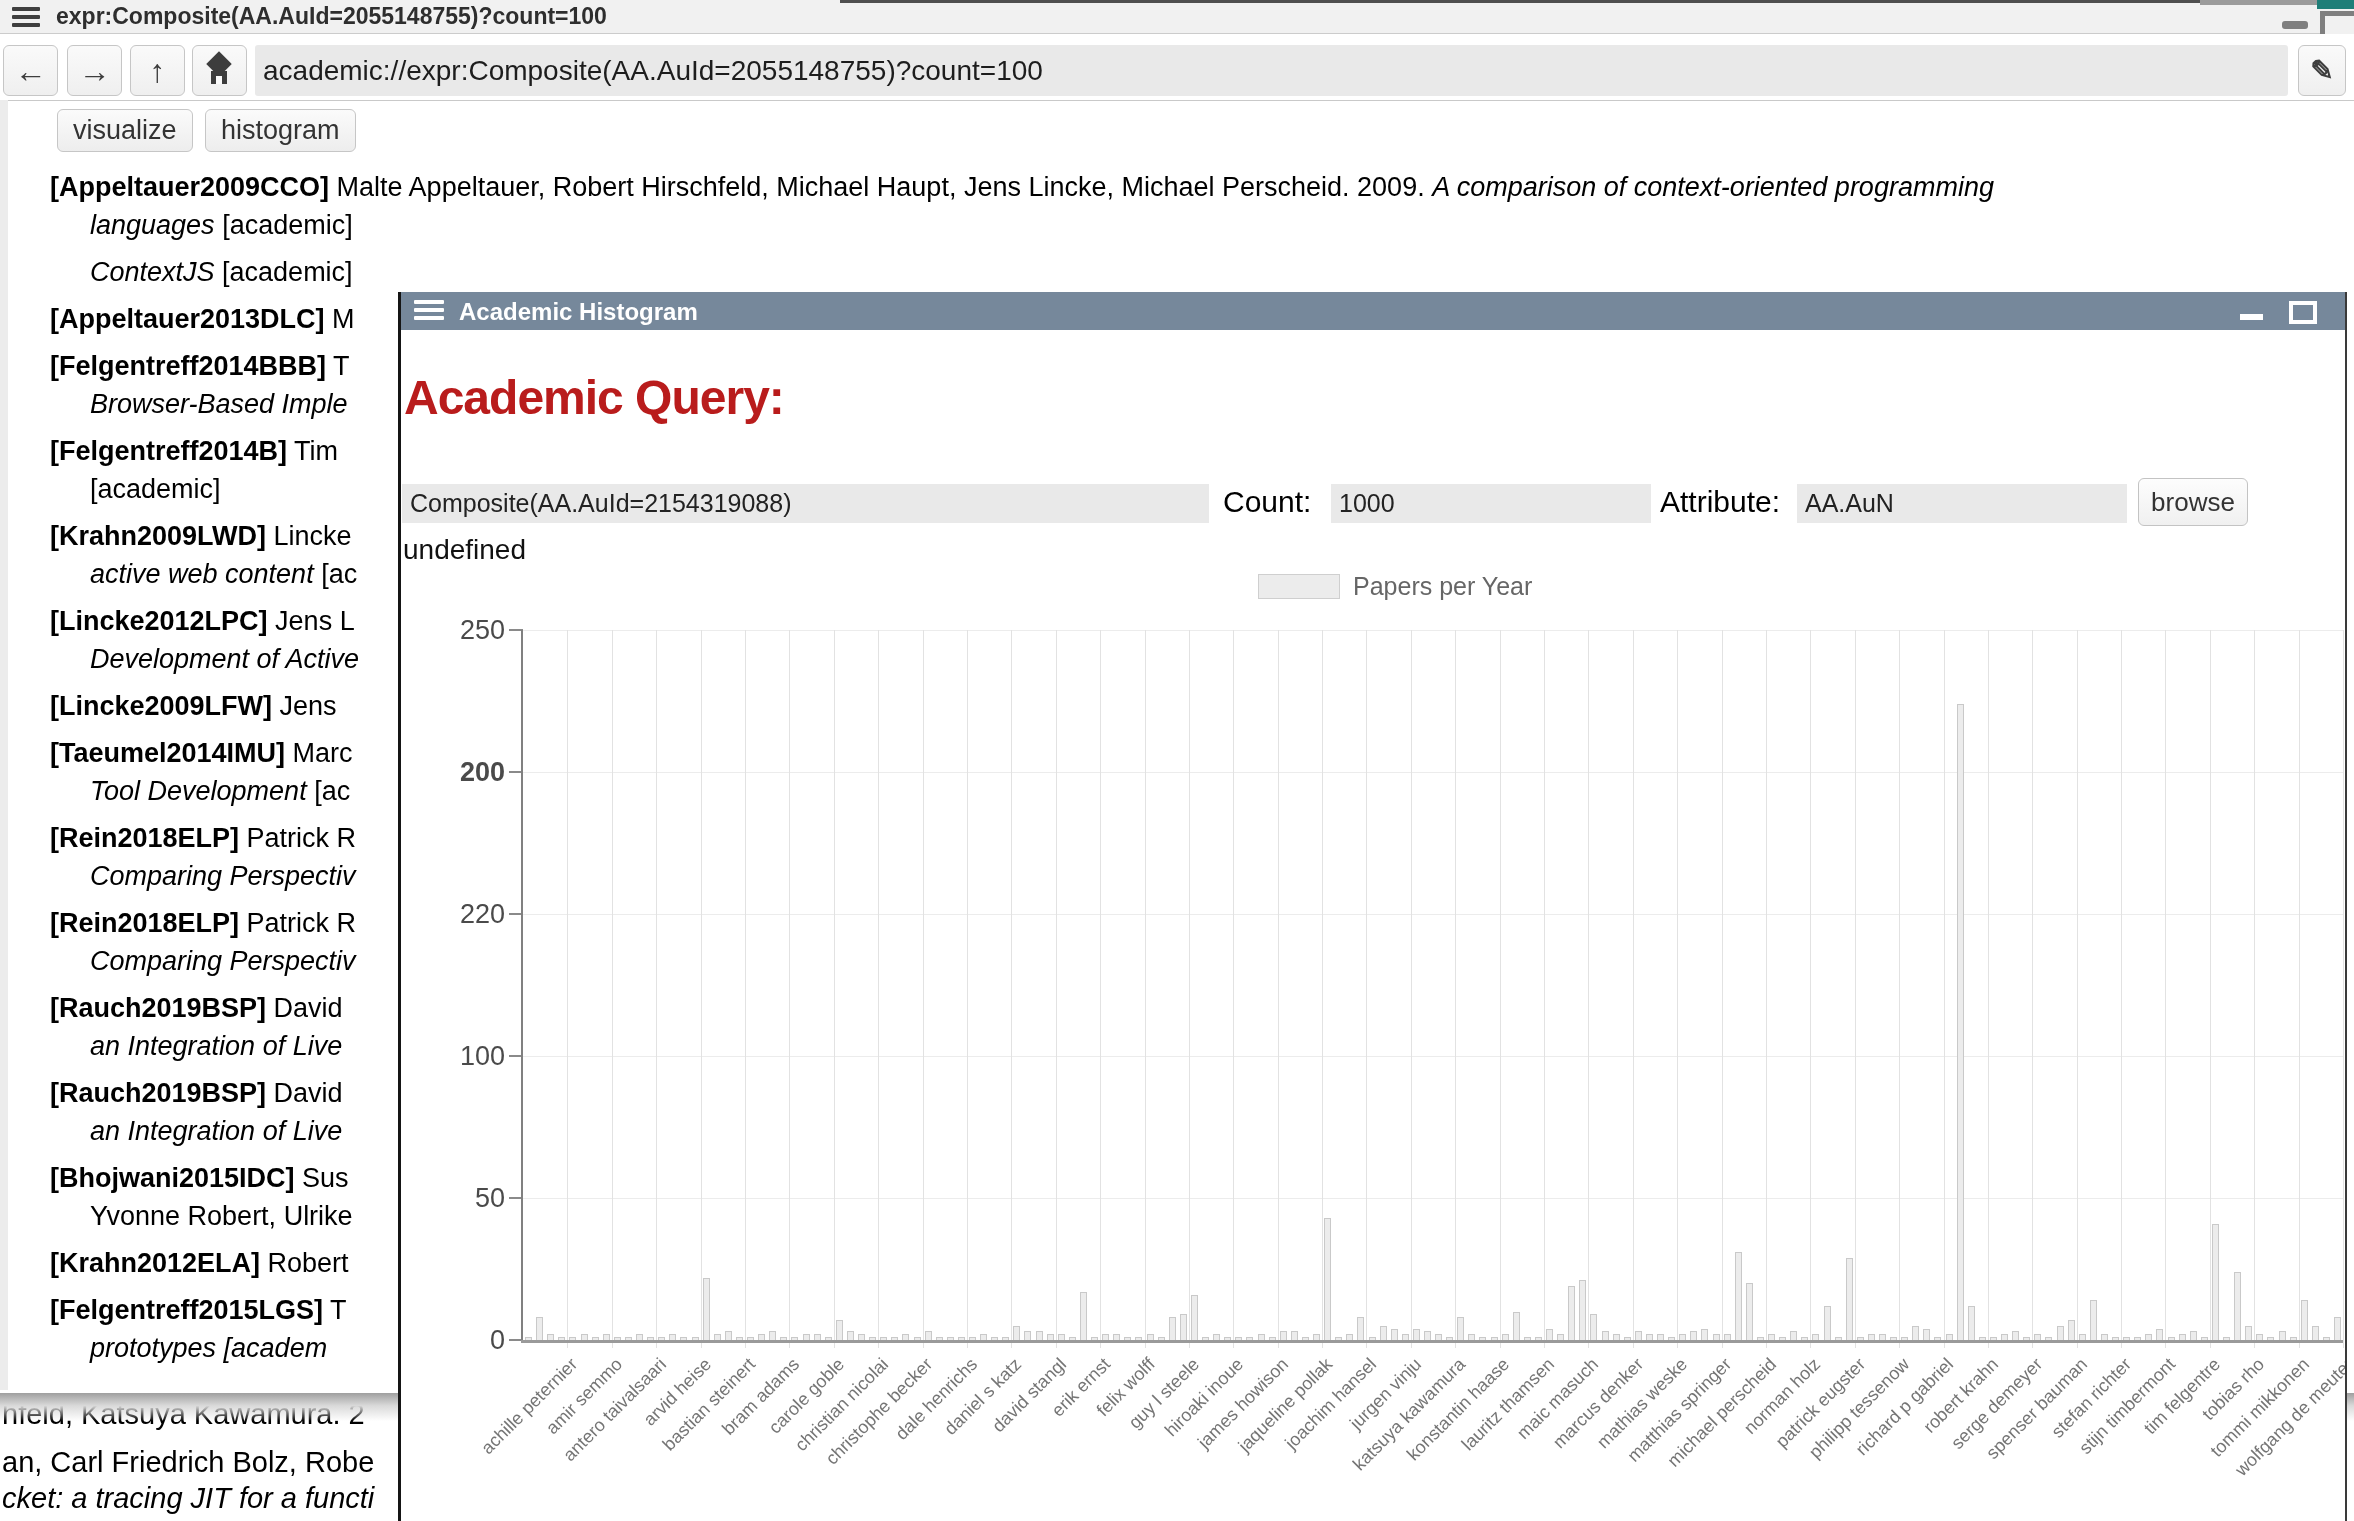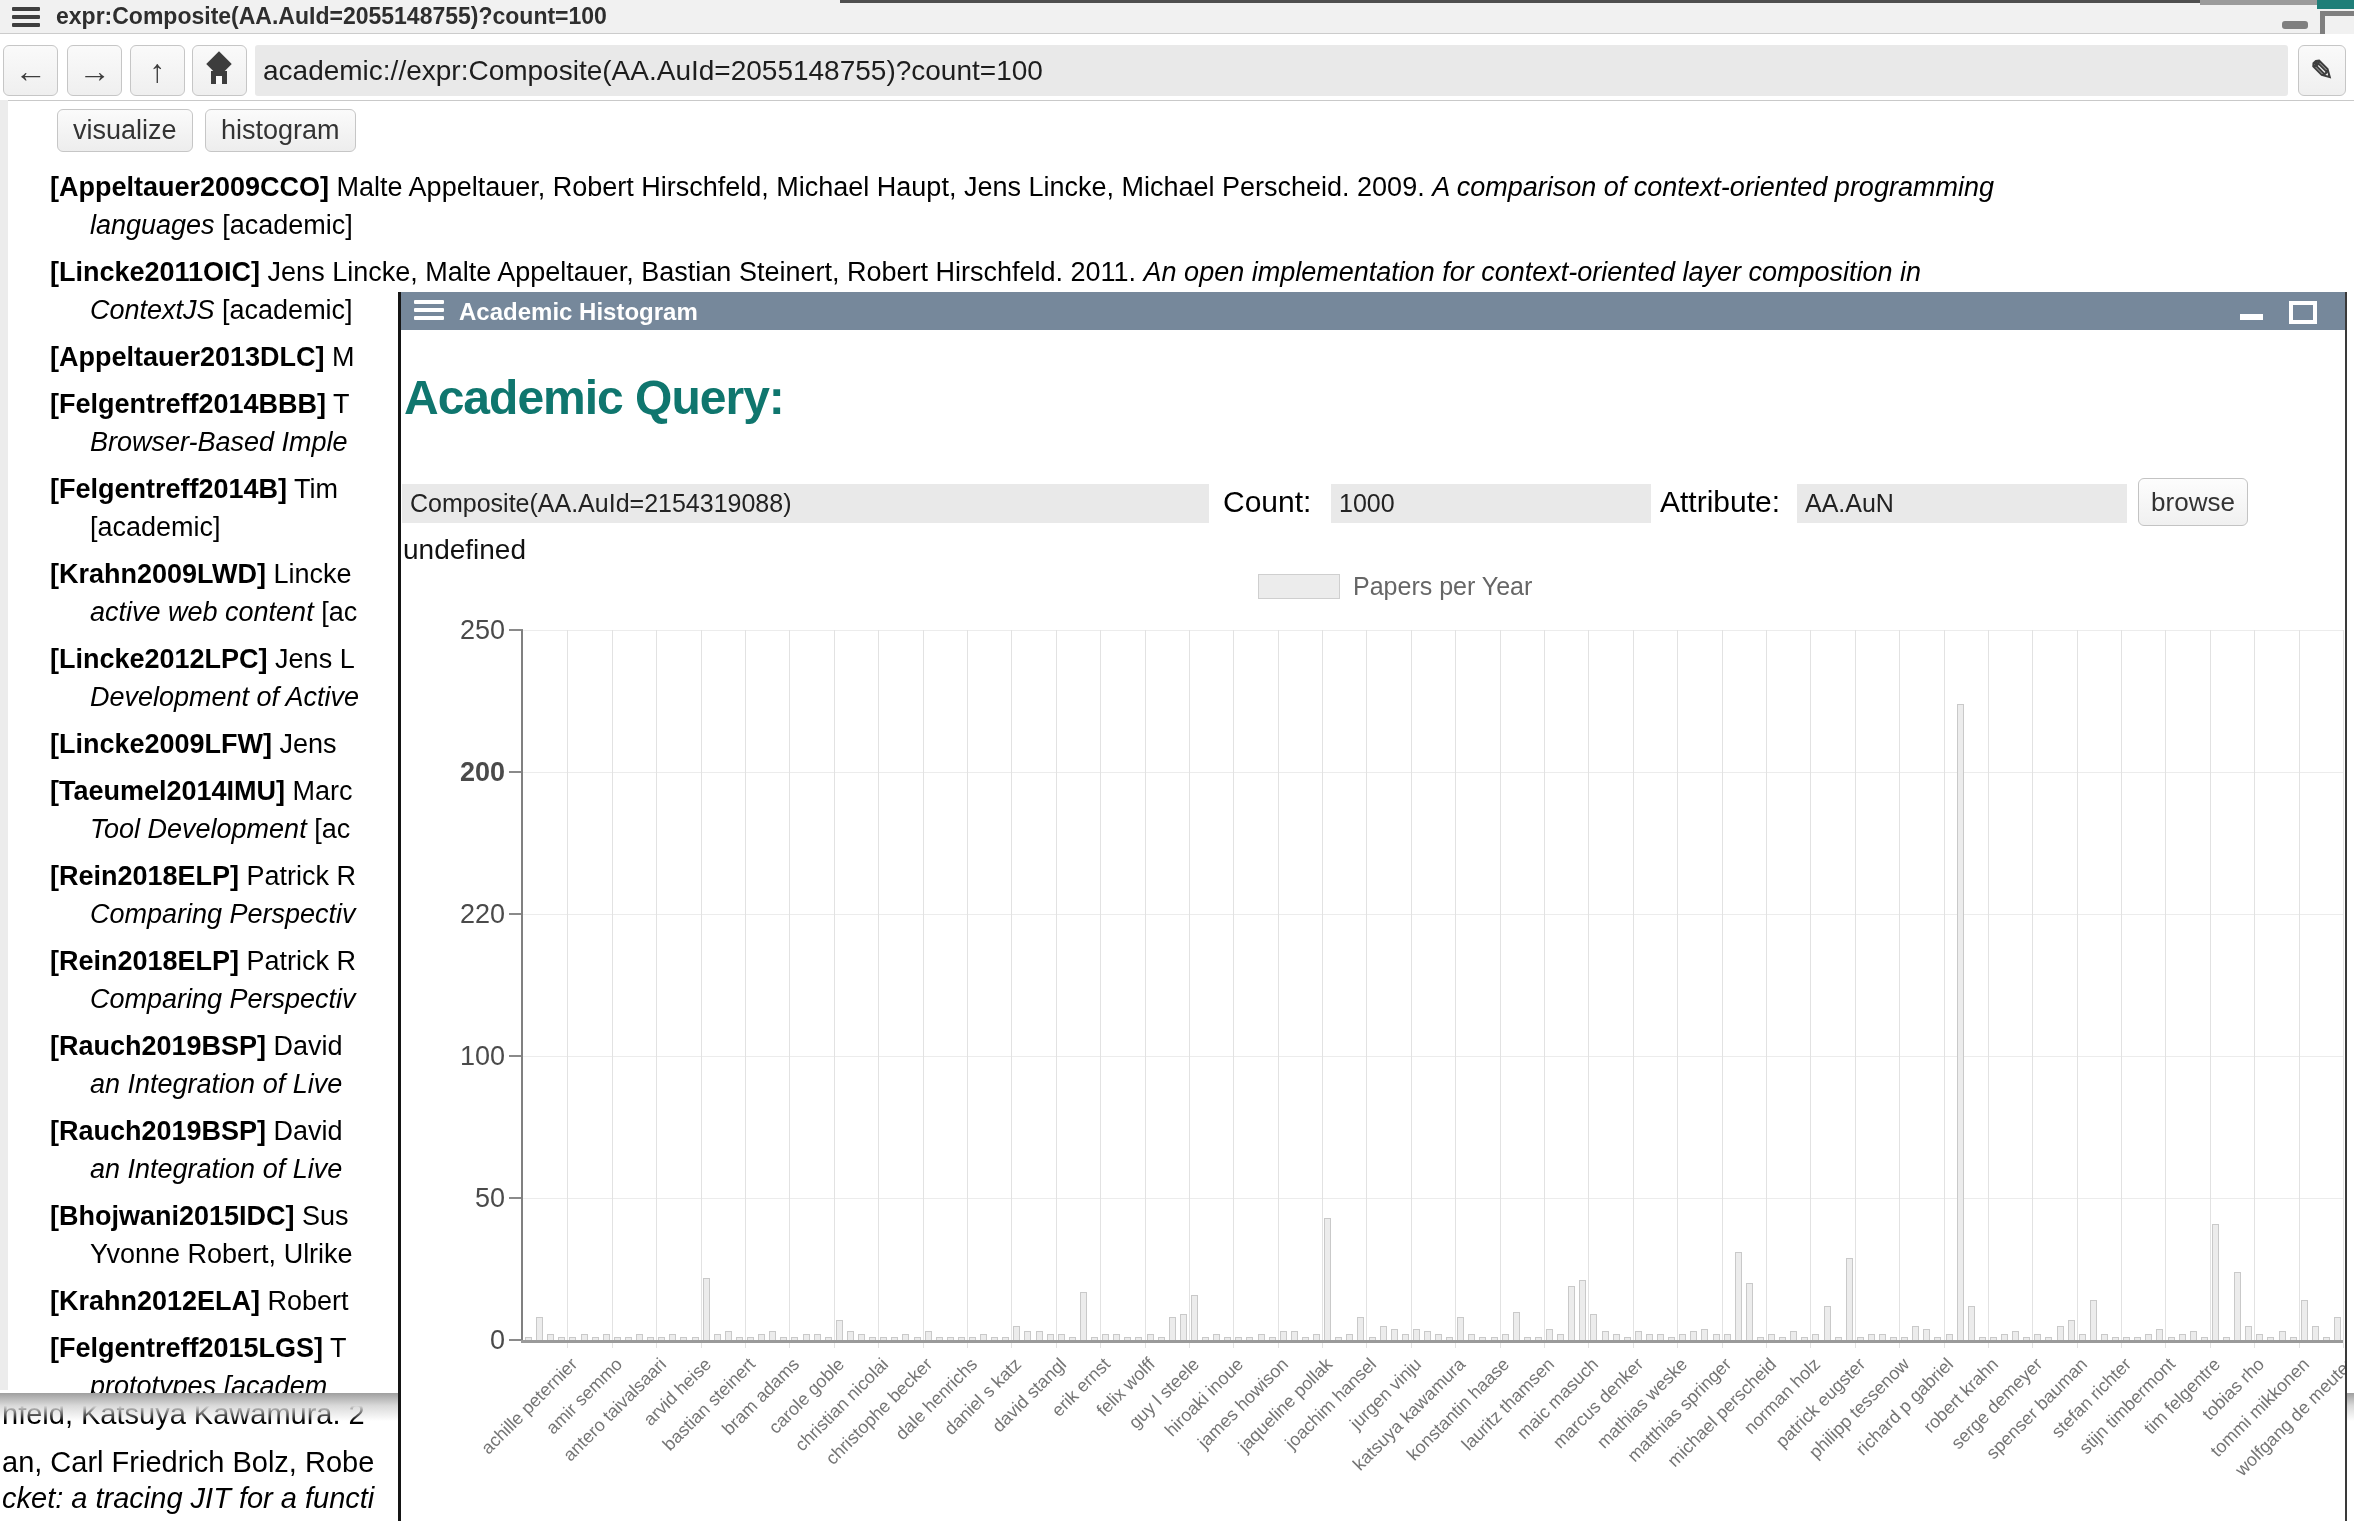--- a/index.html
+++ b/index.html
@@ -51,21 +51,21 @@
   #hist-window{position:absolute;left:398px;top:292px;width:1949px;height:1229px;z-index:5;background:#ffffff;
                border-left:3px solid #151515;border-right:2px solid #3a3a3a;box-sizing:border-box;}
   .htitlebar{position:relative;height:38px;background:#76889b;}
   .hburger{position:absolute;left:13px;top:8px;width:30px;height:22px;}
   .hburger i{display:block;height:4px;background:#ffffff;margin-bottom:4px;border-radius:1px;}
   .htitle{position:absolute;left:58px;top:6px;font-size:24px;font-weight:bold;color:#ffffff;}
   .hmin{position:absolute;right:82px;top:22px;width:23px;height:6px;background:#ffffff;}
   .hmax{position:absolute;right:28px;top:9px;width:20px;height:15px;border:4px solid #ffffff;}
   .hcontent{position:relative;width:100%;height:1191px;background:#fff;}
 
-  .qheading{position:absolute;left:3px;top:40px;font-size:48px;font-weight:bold;color:#0f766e;letter-spacing:-1px;}
+  .qheading{position:absolute;left:3px;top:40px;font-size:48px;font-weight:bold;color:#b91c1c;letter-spacing:-1px;}
   .qrow{position:absolute;left:0;top:152px;width:1944px;height:46px;}
   .qinput{position:absolute;top:2px;height:39px;background:#e9e9e9;border:none;font-family:"Liberation Sans",sans-serif;
           font-size:25px;color:#222;padding:0 8px;box-sizing:border-box;}
   #expr-input{left:1px;width:807px;}
   .qlabel{position:absolute;top:3px;font-size:30px;color:#000;}
   #count-label{left:822px;}
   #count-input{left:930px;width:320px;}
   #attr-label{left:1259px;}
   #attr-input{left:1396px;width:330px;}
   #browse-btn{position:absolute;left:1737px;top:-4px;width:110px;height:48px;background:linear-gradient(#fdfdfd,#f0f0f0);
@@ -123,21 +123,20 @@
       <button class="tbtn">histogram</button>
     </div>
 
     <div class="gutter"></div>
     <div id="papers">
         <div class="paper">
           <div><span class="rb">[Appeltauer2009CCO]</span><span> Malte Appeltauer, Robert Hirschfeld, Michael Haupt, Jens Lincke, Michael Perscheid. 2009. </span><span class="ri">A comparison of context-oriented programming</span></div>
           <div class="pline2"><span class="ri">languages</span><span> [academic]</span></div>
         </div>
         <div class="paper">
-          <div><span class="rb">[Lincke2011OIC]</span><span> Jens Lincke, Malte Appeltauer, Bastian Steinert, Robert Hirschfeld. 2011. </span><span class="ri">An open implementation for context-oriented layer composition in</span></div>
           <div class="pline2"><span class="ri">ContextJS</span><span> [academic]</span></div>
         </div>
         <div class="paper">
           <div><span class="rb">[Appeltauer2013DLC]</span><span> M</span></div>
         </div>
         <div class="paper">
           <div><span class="rb">[Felgentreff2014BBB]</span><span> T</span></div>
           <div class="pline2"><span class="ri">Browser-Based Imple</span></div>
         </div>
         <div class="paper">

